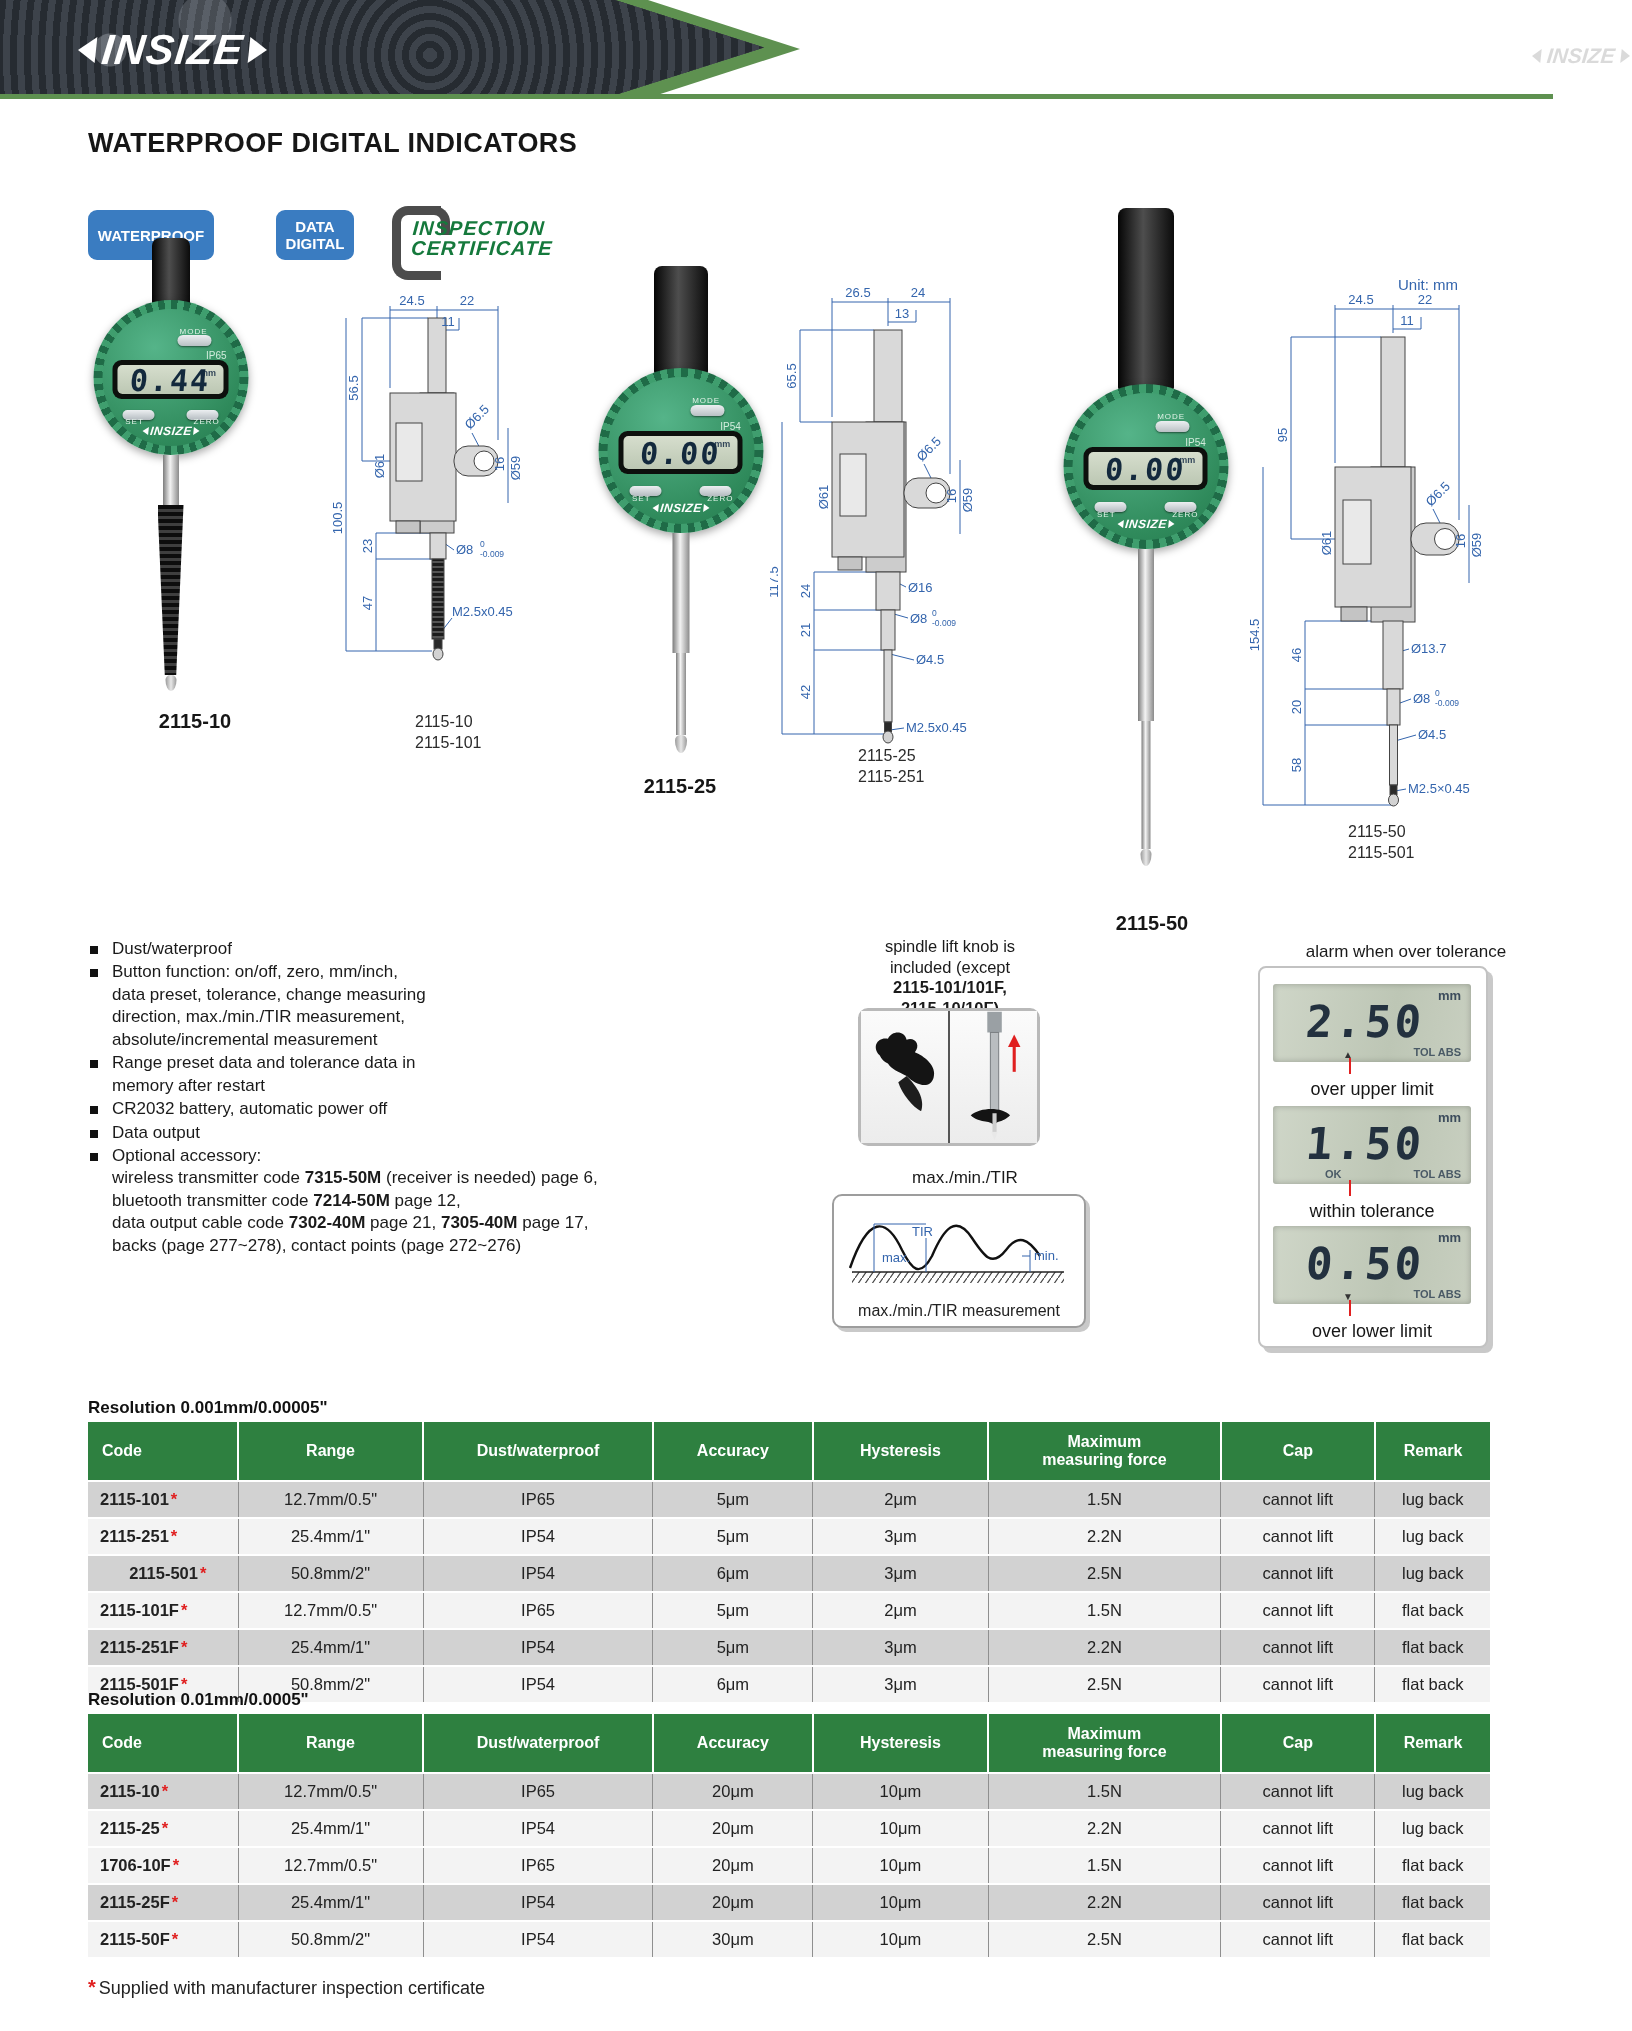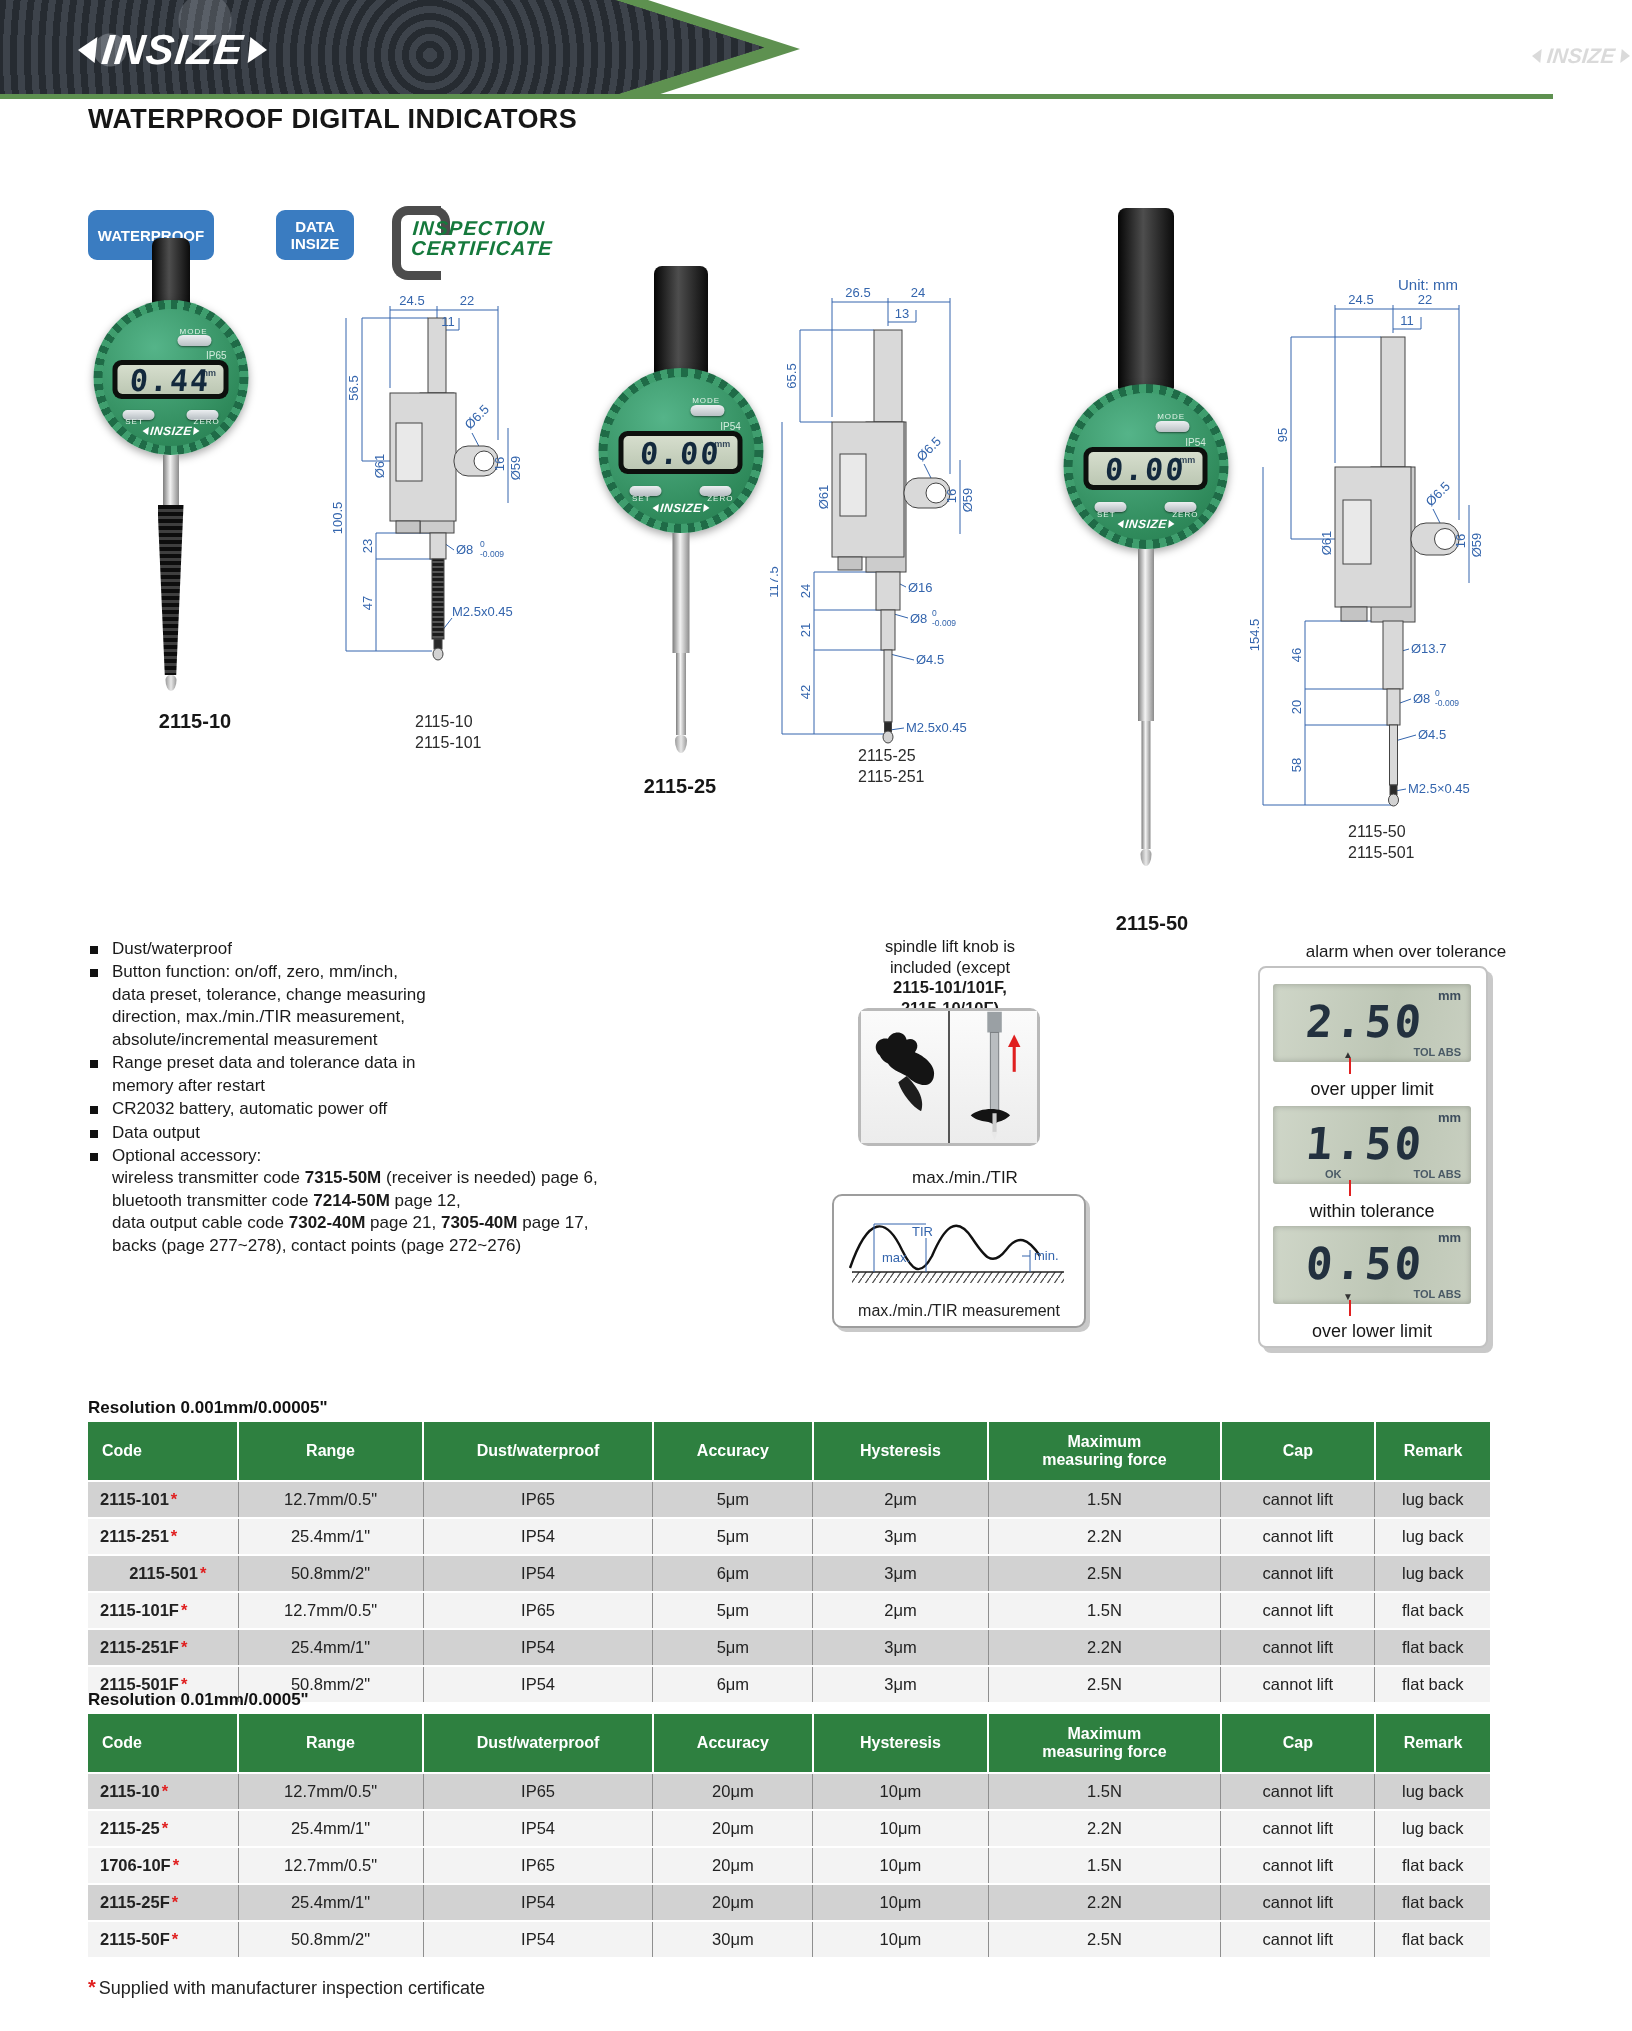--- a/index.html
+++ b/index.html
@@ -23,21 +23,21 @@
   .tri{width:0;height:0;border-style:solid;border-color:transparent;}
   .banner-logo{left:78px;top:26px;transform:skewX(-6deg);}
   .banner-logo .tri-l{border-width:13px 18px 13px 0;border-right-color:#fff;}
   .banner-logo .tri-r{border-width:13px 0 13px 18px;border-left-color:#fff;}
   .banner-logo .t{color:#fff;font-size:42px;font-weight:bold;font-style:italic;letter-spacing:1px;}
   .watermark{right:2px;top:44px;transform:skewX(-6deg);opacity:.85;}
   .watermark .tri-l{border-width:7px 9px 7px 0;border-right-color:#d4d4d4;}
   .watermark .tri-r{border-width:7px 0 7px 9px;border-left-color:#d4d4d4;}
   .watermark .t{color:#d4d4d4;font-size:21px;font-weight:bold;font-style:italic;}
 
-  .page-title{left:88px;top:104px;font-size:27px;font-weight:bold;letter-spacing:.4px;color:#161616;}
+  .page-title{left:88px;top:128px;font-size:27px;font-weight:bold;letter-spacing:.4px;color:#161616;}
 
   
   .badge{background:#3a7cc1;color:#fff;border-radius:9px;display:flex;align-items:center;
          justify-content:center;text-align:center;font-weight:bold;}
   .badge-waterproof{left:88px;top:210px;width:126px;height:50px;font-size:15px;}
   .badge-dataout{left:276px;top:210px;width:78px;height:50px;font-size:15px;line-height:1.15;}
   .cert-icon{left:392px;top:206px;width:40px;height:56px;border:9px solid #4c4c4c;border-right:none;
              border-radius:16px 0 0 16px;}
   .cert-icon:before{content:"";position:absolute;right:-9px;top:-9px;width:18px;height:20px;
              border:9px solid #4c4c4c;border-left:none;border-bottom:none;border-radius:0 16px 0 0;}
@@ -169,21 +169,21 @@
 <div class="abs watermark brandrow">
   <span class="tri tri-l"></span>
   <span class="t">INSIZE</span>
   <span class="tri tri-r"></span>
 </div>
 
 <div class="abs page-title">WATERPROOF DIGITAL INDICATORS</div>
 
 <div class="abs badge badge-waterproof">WATERPROOF</div>
 <div class="abs badge badge-dataout" style="white-space:pre-line">DATA
-INSIZE</div>
+DIGITAL</div>
 <div class="abs cert-icon"></div>
 <div class="abs cert-text">
   <div>INSPECTION</div>
   <div>CERTIFICATE</div>
 </div>
 
 <div class="gauge" style="left:93px;top:238px;width:155px;height:470px;">
   <div class="cap" style="width:38px;height:70px;"></div>
   <div class="dial" style="top:62px;width:155px;height:155px;">
     <div class="dial-face">

